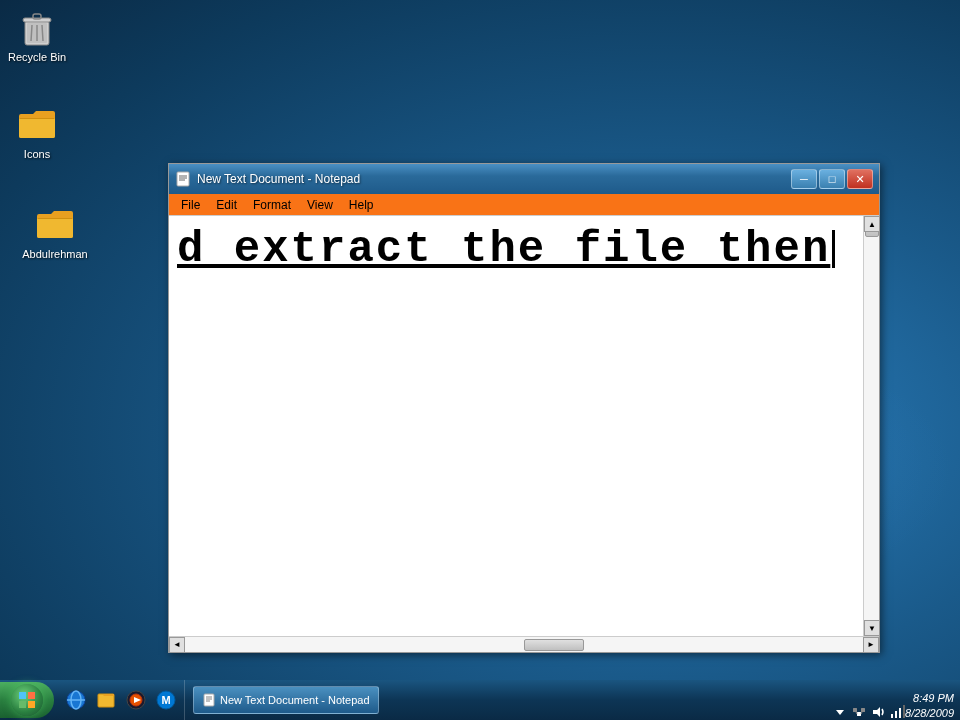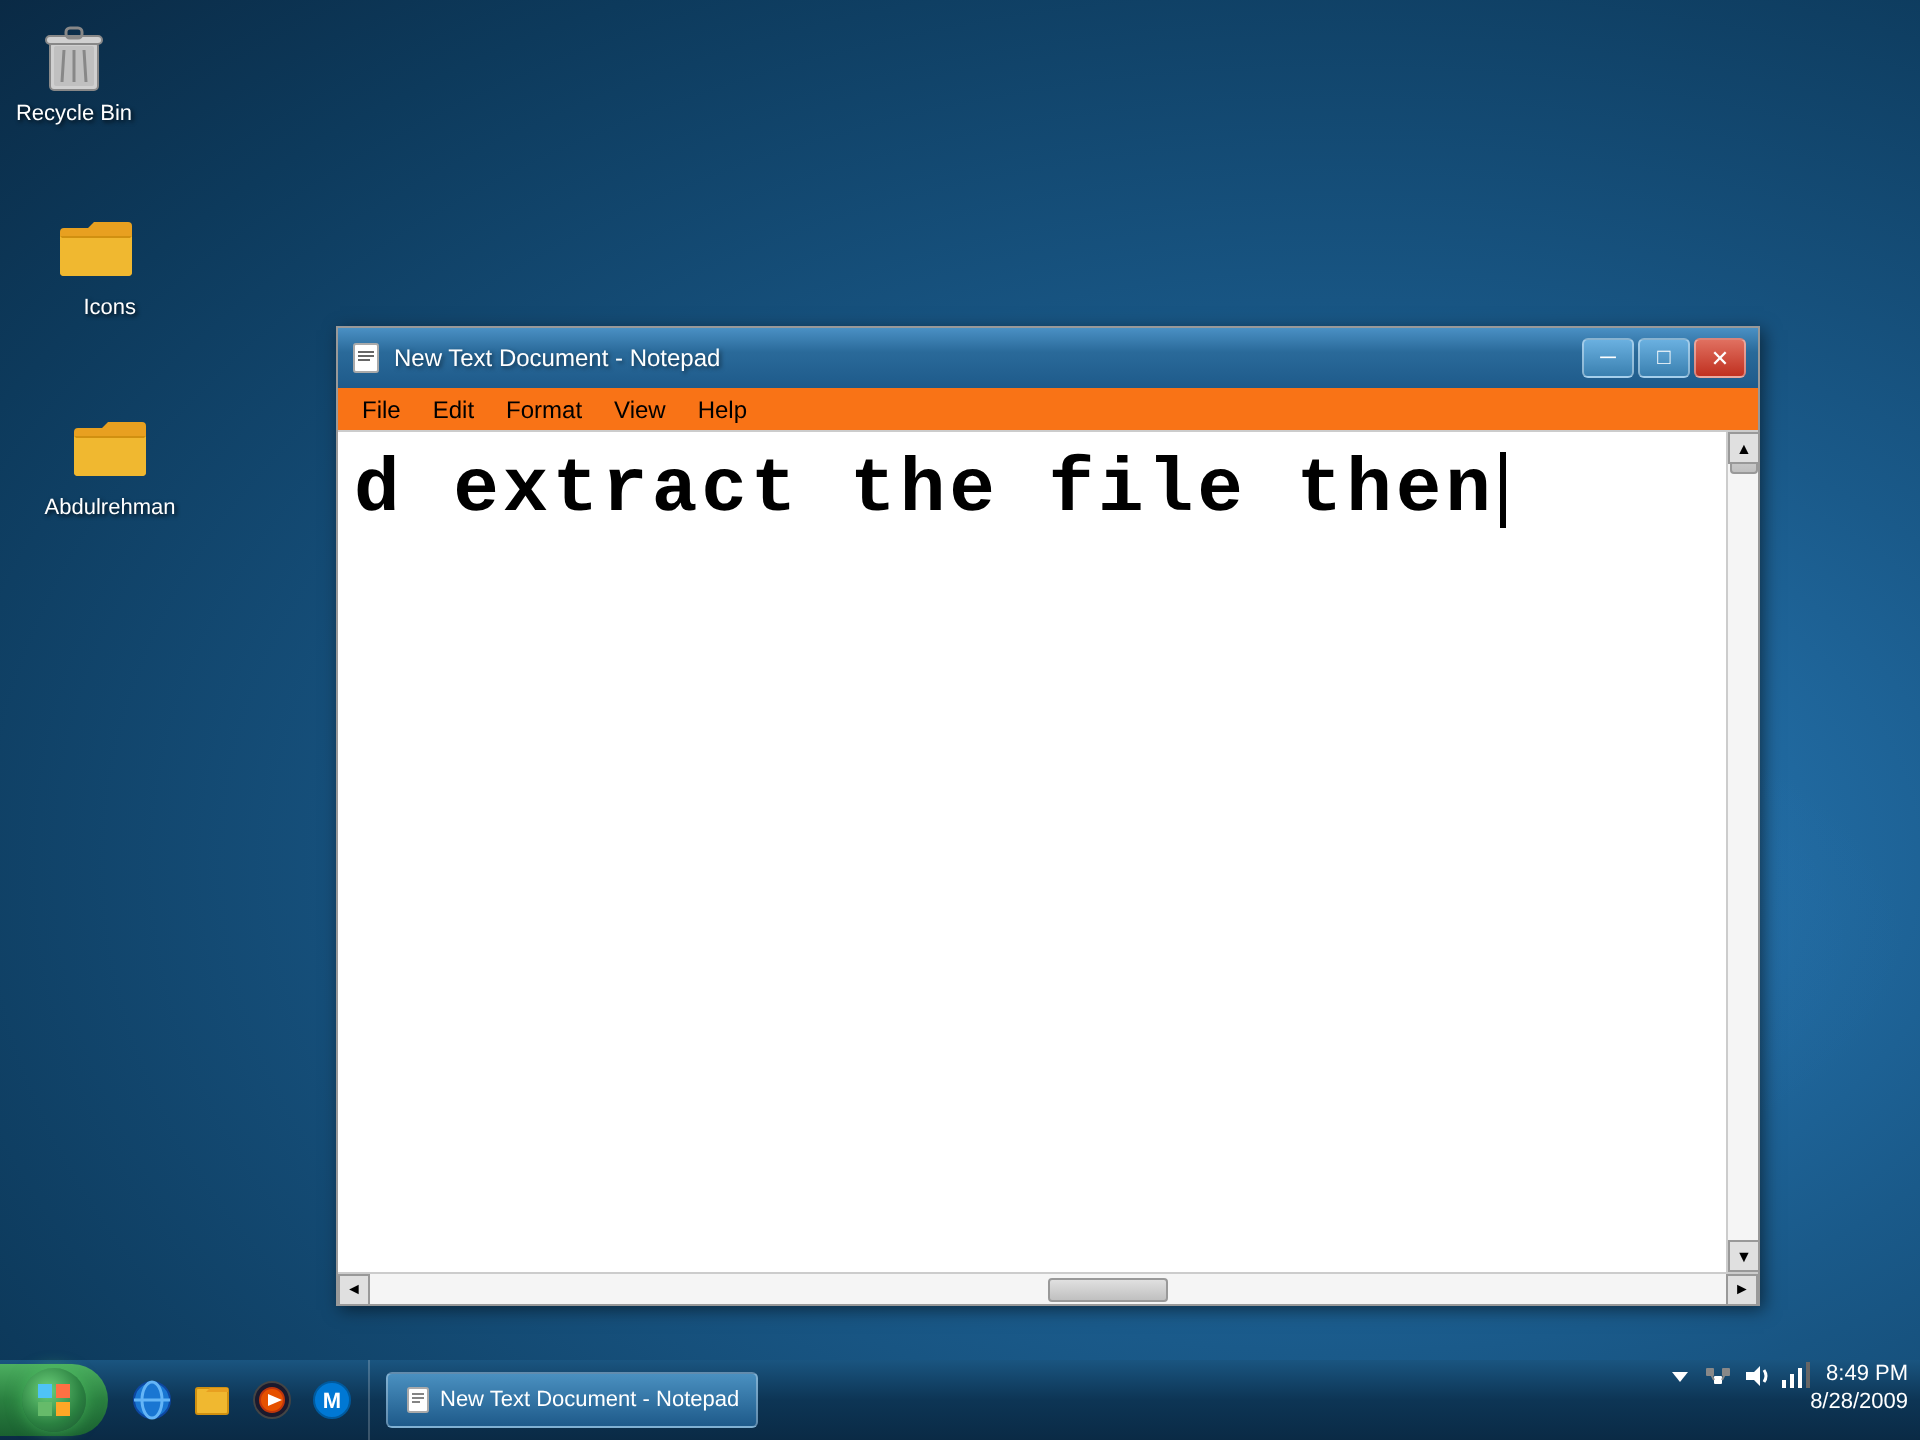--- a/index.html
+++ b/index.html
@@ -163,25 +163,26 @@
       background: white;
       position: relative;
       overflow: hidden;
     }
 
     .notepad-text {
       position: absolute;
       top: 8px;
       left: 8px;
       font-family: 'Courier New', Courier, monospace;
-      font-size: 38px;
+      font-size: 44px;
       font-weight: bold;
       color: #000;
       white-space: nowrap;
       letter-spacing: 2px;
+      text-decoration: underline;
     }
 
     
     .scrollbar-v {
       position: absolute;
       right: 0;
       top: 0;
       width: 16px;
       height: 100%;
       background: #f5f5f5;
@@ -337,24 +338,25 @@
       cursor: pointer;
       display: flex;
       align-items: center;
       gap: 4px;
       min-width: 150px;
     }
 
     
     .system-tray {
       display: flex;
-      align-items: flex-start;
+      align-items: flex-end;
       padding: 0 6px;
       gap: 0;
       height: 100%;
+      font-style: italic;
     }
 
     .tray-icons {
       display: flex;
       align-items: center;
       gap: 3px;
     }
 
     .tray-icon {
       width: 16px;
@@ -401,21 +403,21 @@
         <line x1="23" y1="18" x2="24" y2="34" stroke="#888" stroke-width="1.5"></line>
 
         <rect x="4" y="11" width="28" height="4" rx="2" fill="#d0d0d0" stroke="#888" stroke-width="1"></rect>
 
         <rect x="14" y="7" width="8" height="5" rx="2" fill="none" stroke="#888" stroke-width="1.5"></rect>
       </svg>
     </div>
     <span class="icon-label">Recycle Bin</span>
   </div>
 
-  <div class="desktop-icon" style="left: 2px; top: 100px; align-items: flex-end;">
+  <div class="desktop-icon" style="left: 2px; top: 100px;">
     <div class="icon-img">
       <svg class="folder-svg" viewBox="0 0 40 36" xmlns="http://www.w3.org/2000/svg">
         <path d="M2 10 Q2 8 4 8 L16 8 L19 5 L36 5 Q38 5 38 7 L38 30 Q38 32 36 32 L4 32 Q2 32 2 30 Z" fill="#e8a020"></path>
         <path d="M2 12 L38 12 L38 30 Q38 32 36 32 L4 32 Q2 32 2 30 Z" fill="#f0b830"></path>
         <path d="M2 12 L38 12 L37 13 L3 13 Z" fill="#d09010"></path>
       </svg>
     </div>
     <span class="icon-label">Icons</span>
   </div>
 

